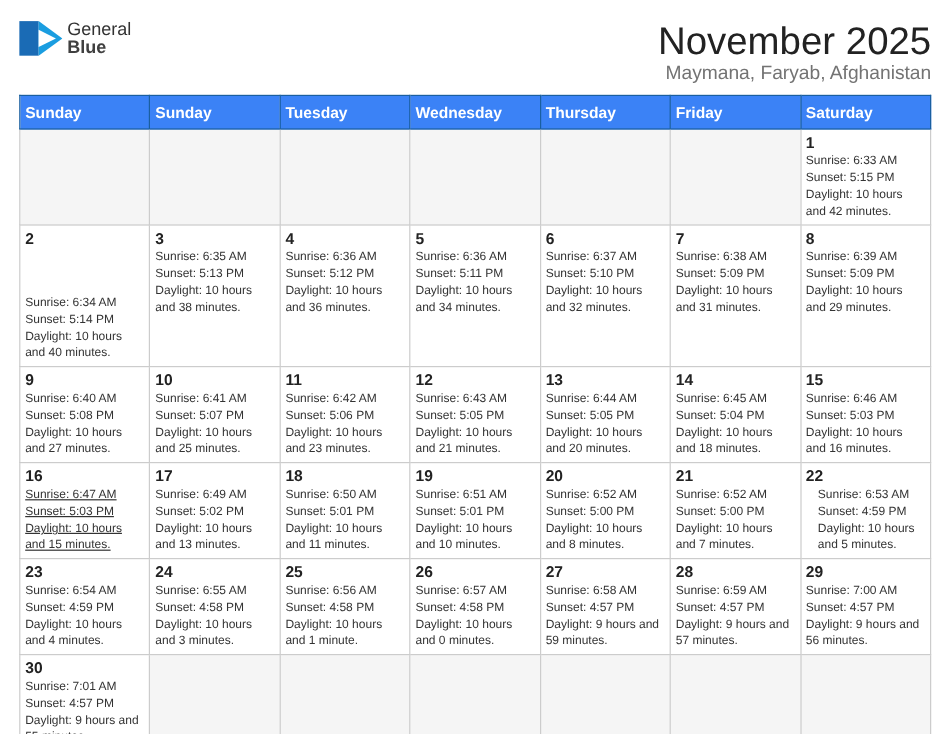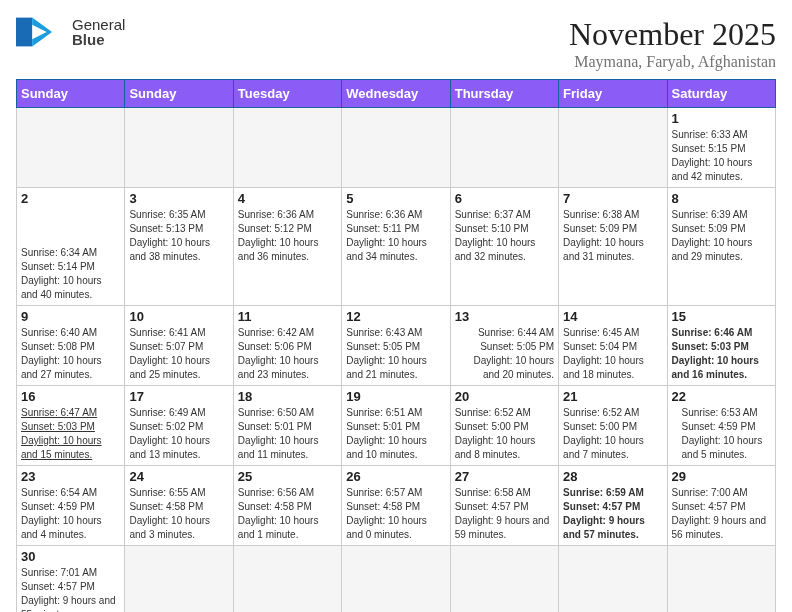--- a/index.html
+++ b/index.html
@@ -12,46 +12,45 @@
     }
     .header-area {
       display: flex;
       justify-content: space-between;
       align-items: flex-start;
       margin-bottom: 8px;
     }
     .logo {
       display: flex;
       align-items: center;
-      gap: 20px;
+      gap: 4px;
     }
     .logo-icon {
       width: 36px;
       height: 30px;
     }
     .title-area {
       text-align: right;
-      font-family: Liberation Serif, serif;
     }
     .month-title {
       font-size: 32px;
       font-weight: normal;
       color: #222;
     }
     .location-title {
       font-size: 16px;
       color: #737373;
     }
     .calendar {
       width: 100%;
       border-collapse: collapse;
       border: 1px solid #ccc;
     }
     .calendar th {
-      background: #8b5cf6;
+      background: #3b82f6;
       color: #fff;
       font-size: 13px;
       font-weight: bold;
       padding: 6px 4px;
       text-align: left;
       border: 1px solid #1a5fa0;
     }
     .calendar td {
       vertical-align: top;
       border: 1px solid #ccc;
@@ -192,33 +191,33 @@
 Daylight: 10 hours and 23 minutes.</div>
         </td>
         <td>
           <span class="day-num">12</span>
           <div class="day-info" style="white-space: pre-line;">Sunrise: 6:43 AM
 Sunset: 5:05 PM
 Daylight: 10 hours and 21 minutes.</div>
         </td>
         <td>
           <span class="day-num">13</span>
-          <div class="day-info" style="white-space: pre-line; text-align: right;">Sunrise: 6:44 AM
+          <div class="day-info" style="white-space: pre-line;">Sunrise: 6:44 AM
 Sunset: 5:05 PM
 Daylight: 10 hours and 20 minutes.</div>
         </td>
         <td>
           <span class="day-num">14</span>
           <div class="day-info" style="white-space: pre-line;">Sunrise: 6:45 AM
 Sunset: 5:04 PM
 Daylight: 10 hours and 18 minutes.</div>
         </td>
         <td>
           <span class="day-num">15</span>
-          <div class="day-info" style="white-space: pre-line; font-weight: bold;">Sunrise: 6:46 AM
+          <div class="day-info" style="white-space: pre-line;">Sunrise: 6:46 AM
 Sunset: 5:03 PM
 Daylight: 10 hours and 16 minutes.</div>
         </td>
       </tr>
       <tr class="week-row">
         <td>
           <span class="day-num">16</span>
           <div class="day-info" style="white-space: pre-line; text-decoration: underline;">Sunrise: 6:47 AM
 Sunset: 5:03 PM
 Daylight: 10 hours and 15 minutes.</div>
@@ -286,21 +285,21 @@
 Daylight: 10 hours and 0 minutes.</div>
         </td>
         <td>
           <span class="day-num">27</span>
           <div class="day-info" style="white-space: pre-line;">Sunrise: 6:58 AM
 Sunset: 4:57 PM
 Daylight: 9 hours and 59 minutes.</div>
         </td>
         <td>
           <span class="day-num">28</span>
-          <div class="day-info" style="white-space: pre-line; font-weight: bold;">Sunrise: 6:59 AM
+          <div class="day-info" style="white-space: pre-line;">Sunrise: 6:59 AM
 Sunset: 4:57 PM
 Daylight: 9 hours and 57 minutes.</div>
         </td>
         <td>
           <span class="day-num">29</span>
           <div class="day-info" style="white-space: pre-line;">Sunrise: 7:00 AM
 Sunset: 4:57 PM
 Daylight: 9 hours and 56 minutes.</div>
         </td>
       </tr>

